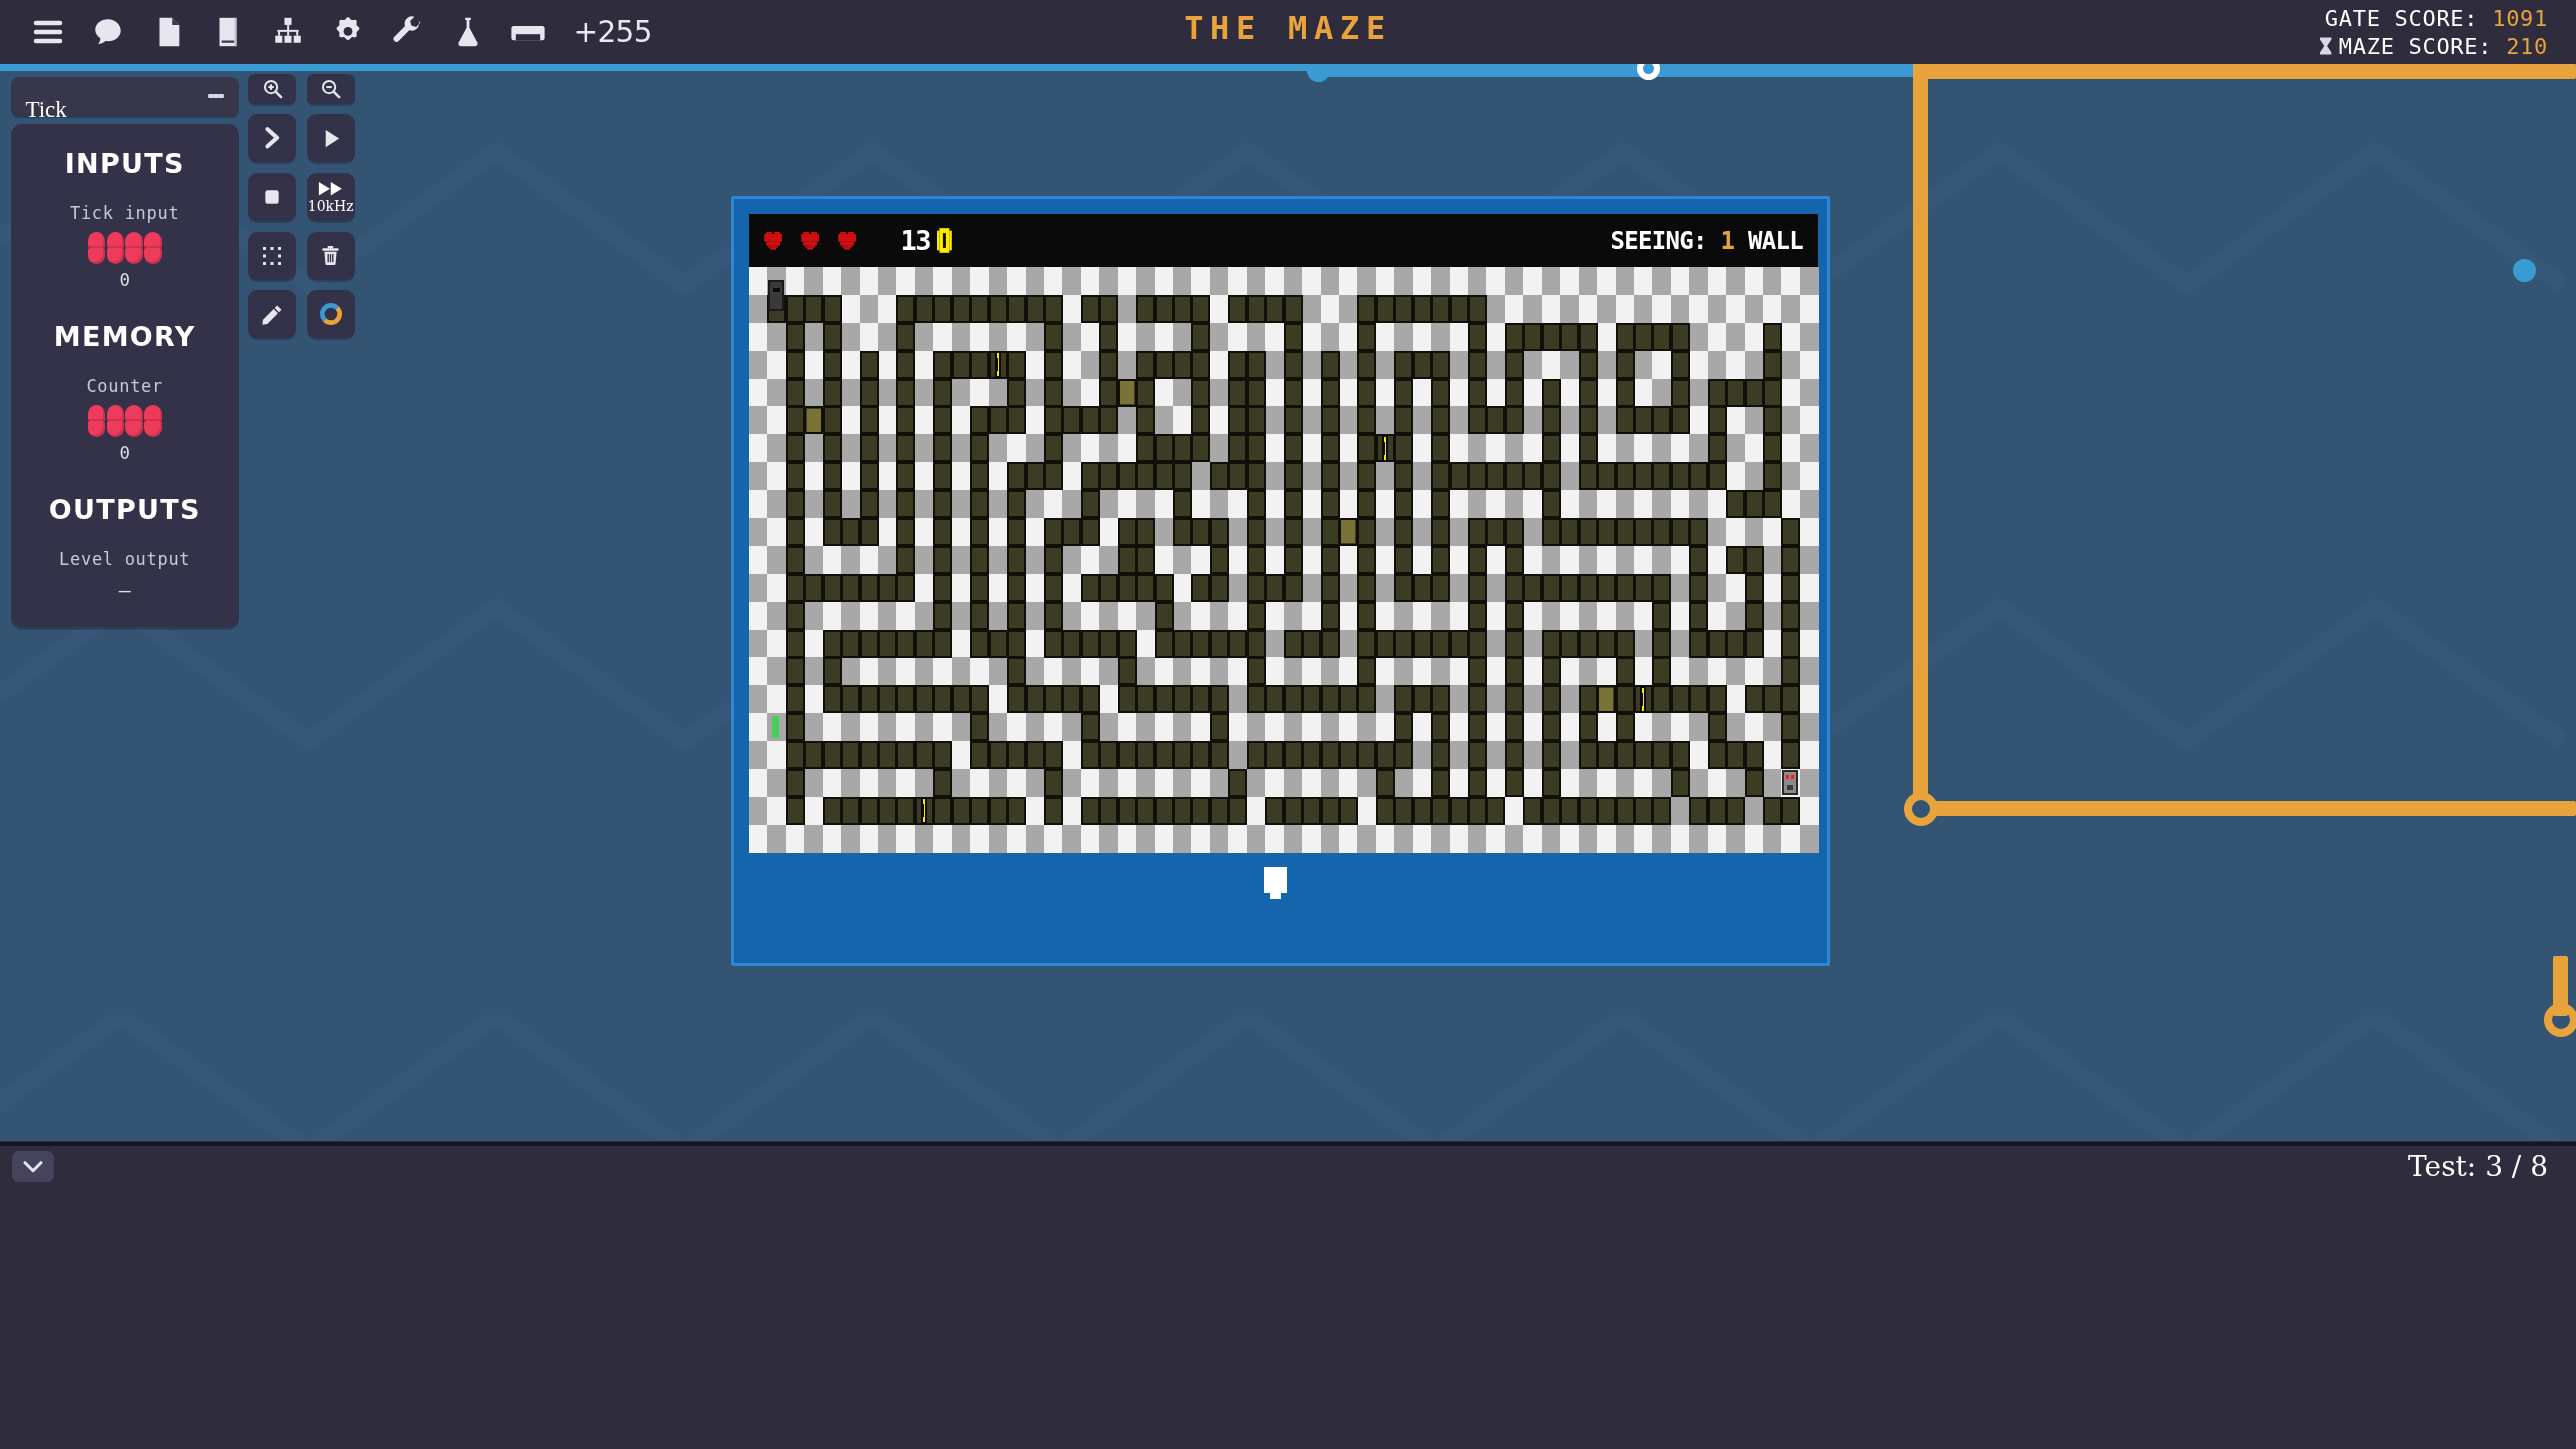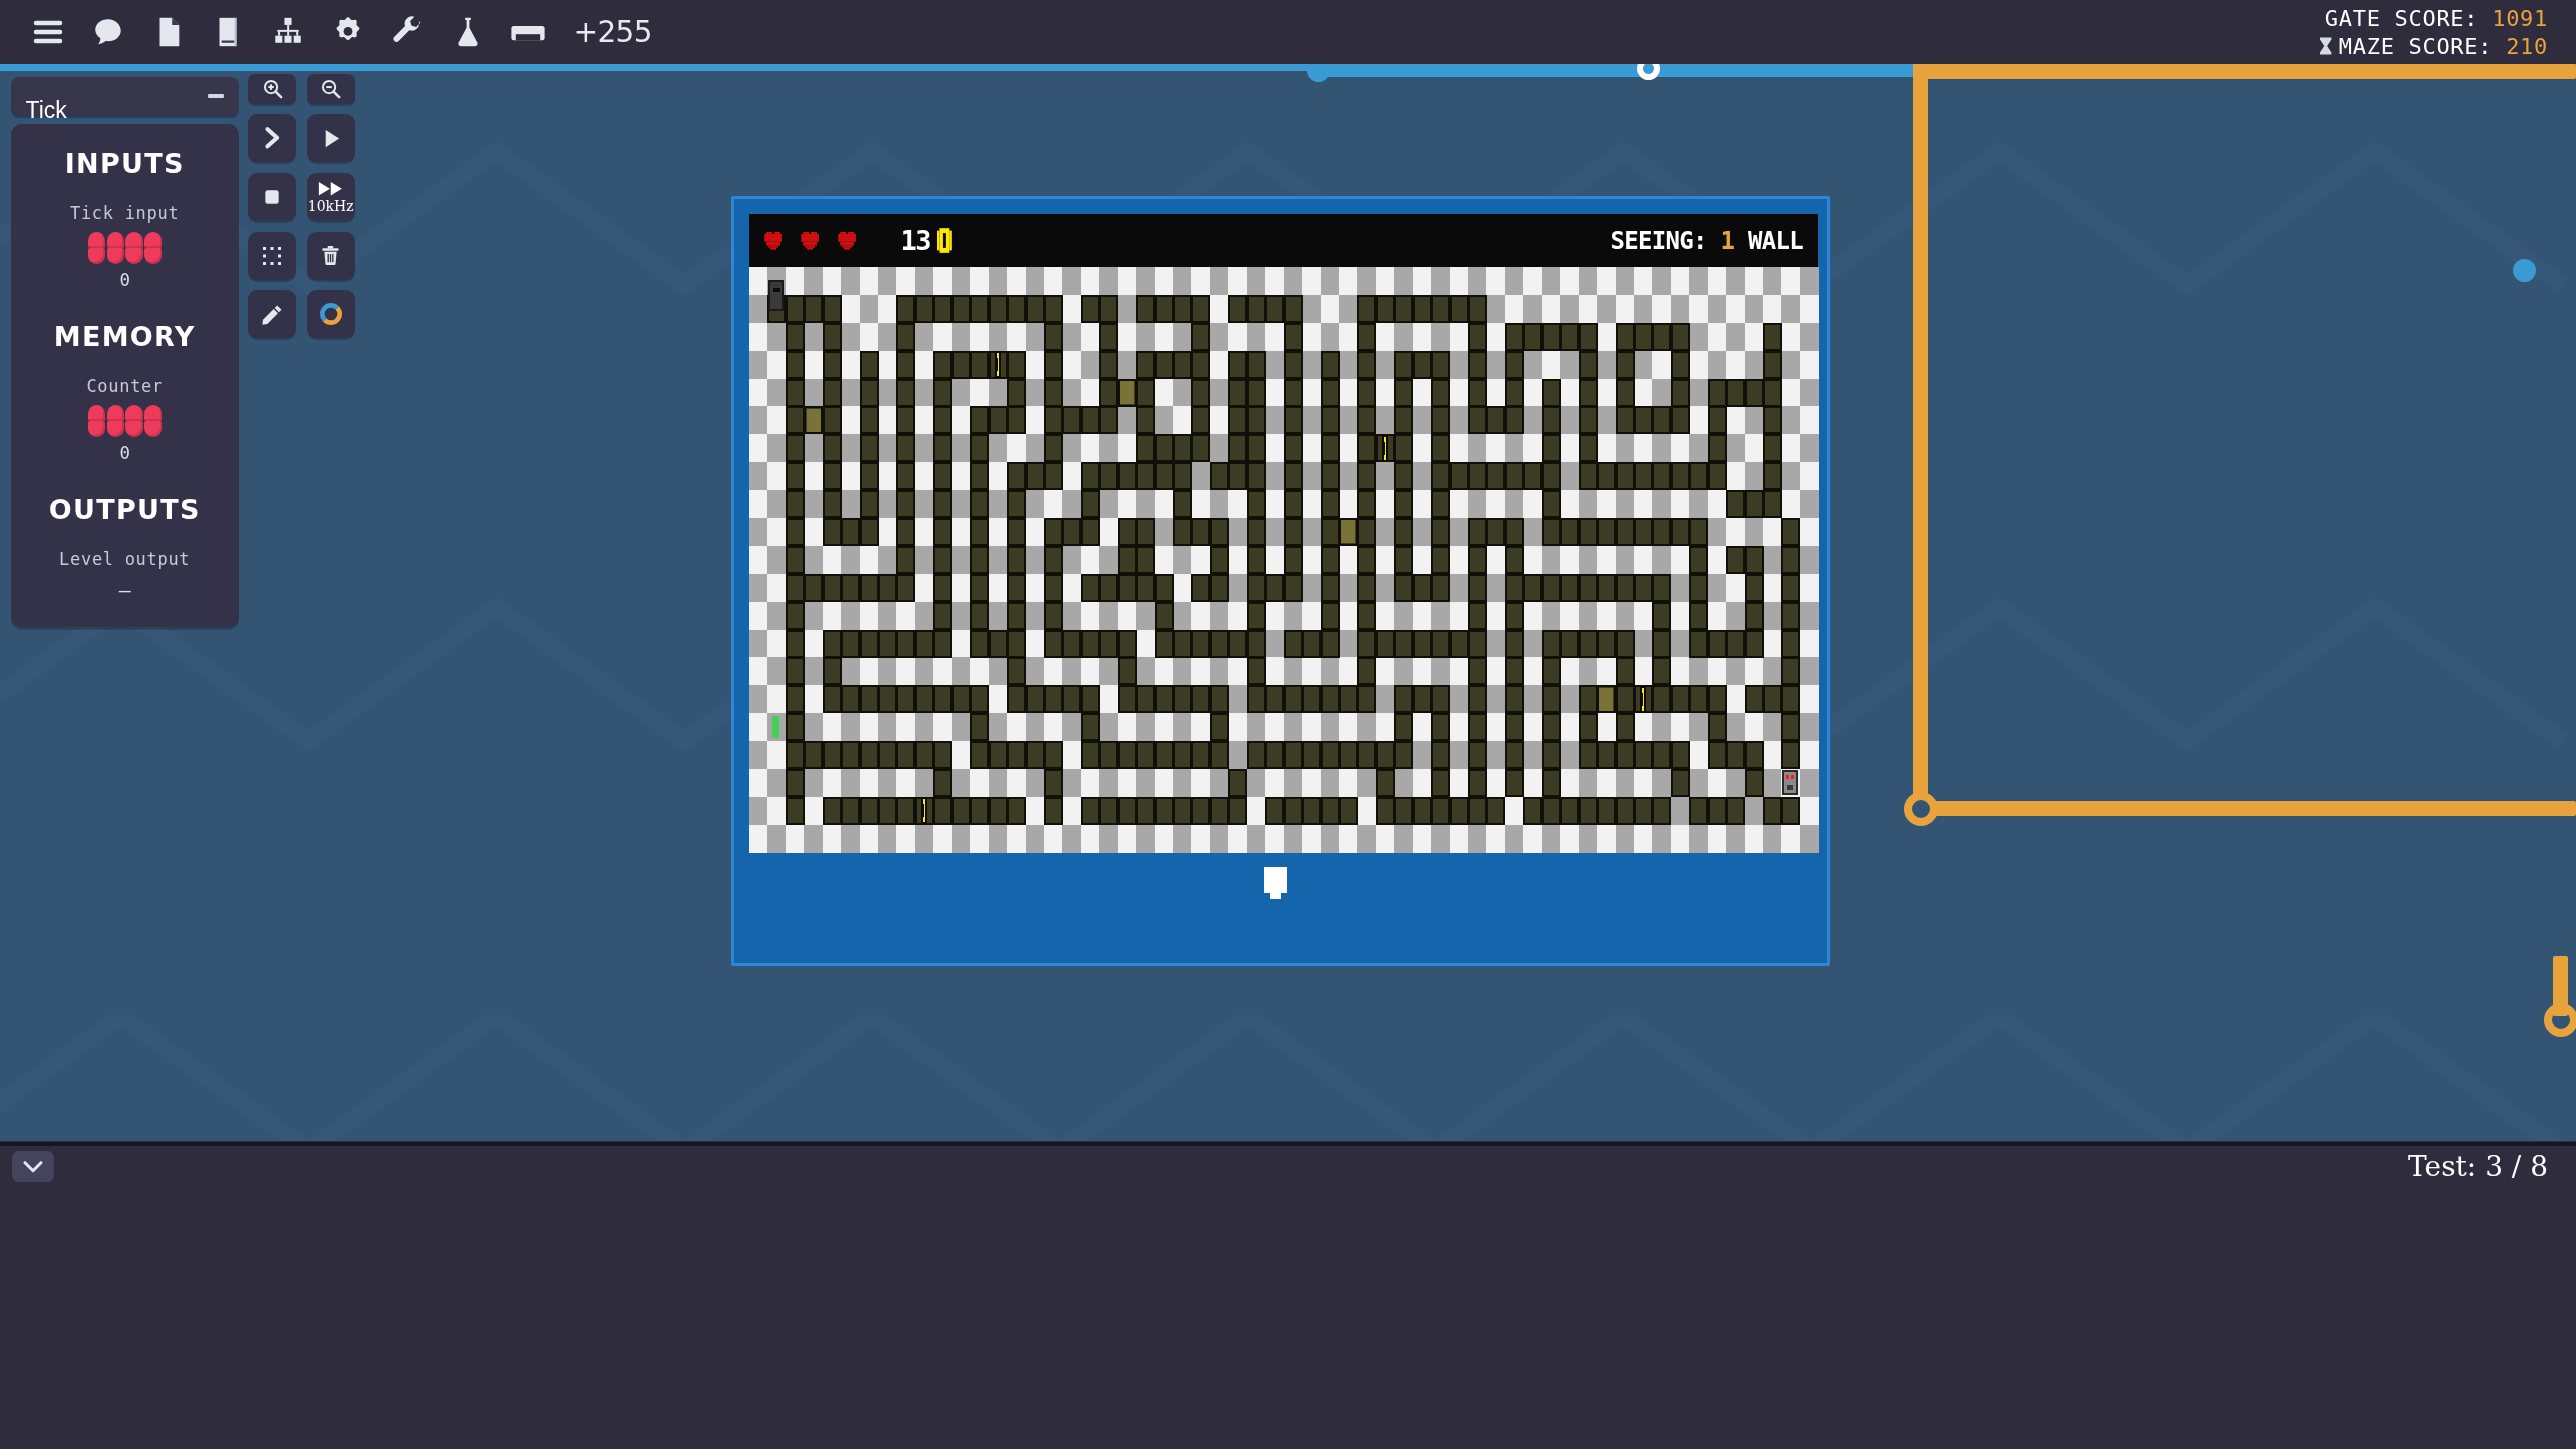--- a/index.html
+++ b/index.html
@@ -73,21 +73,21 @@
 
   
   .tickbar {
     position: absolute; left: 10.7px; top: 77px; width: 228px; height: 39px;
     background: #38364b; border-radius: 8px;
     display: flex; align-items: center; justify-content: space-between;
     padding: 0 14.8px;
     box-shadow: 0 2px 0 rgba(0,0,0,.25);
   }
   .tickbar span.t {
-    color: #ffffff; font-family: Liberation Sans, sans-serif; font-size: 23px; margin-top: 28px;
+    color: #ffffff; font-family: Liberation Serif, serif; font-size: 23px; margin-top: 28px;
   }
   .minus { width: 16px; height: 3.4px; background: #d8d8e2; border-radius: 1.3px; }
 
   .io-panel {
     position: absolute; left: 10.7px; top: 124px; width: 228px; height: 503px;
     background: #343249; border-radius: 10.7px;
     box-shadow: 0 2.7px 0 rgba(0,0,0,.22);
     padding-top: 24px;
   }
   .io-h {
@@ -262,20 +262,21 @@
       </div>
       <div class="ticon">
         <svg width="36" height="34" viewBox="0 0 26 24">
             <path fill="#e6e6ee" d="M2.6 7.6h20.8c.9 0 1.6.7 1.6 1.6v7.2c0 .9-.7 1.6-1.6 1.6H2.6c-.9 0-1.6-.7-1.6-1.6V9.2c0-.9.7-1.6 1.6-1.6z"></path>
             <rect x="4.2" y="13.6" width="17.6" height="4.4" fill="#2e2c3d"></rect>
           </svg>
       </div>
       <div class="plus255">+255</div>
     </div>
 
+    <div class="app-title">THE MAZE</div>
 
     <div class="scores">
       <div>
         <span>GATE SCORE:</span>
         <span class="val">1091</span>
       </div>
       <div>
         <span class="hourglass">
           <svg width="17.4" height="20" viewBox="0 0 12 14">
               <path fill="#d8d8e2" d="M2 1h8v1.4L7 7l3 4.6V13H2v-1.4L5 7 2 2.4z"></path>

